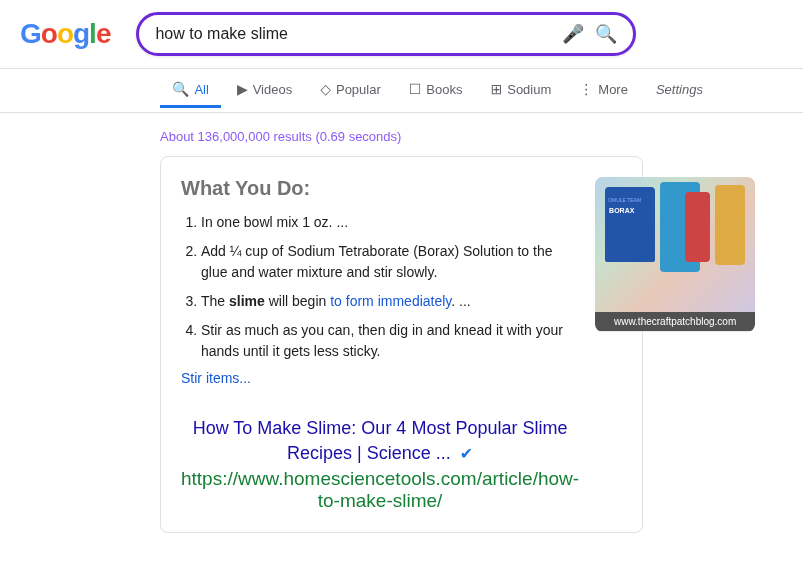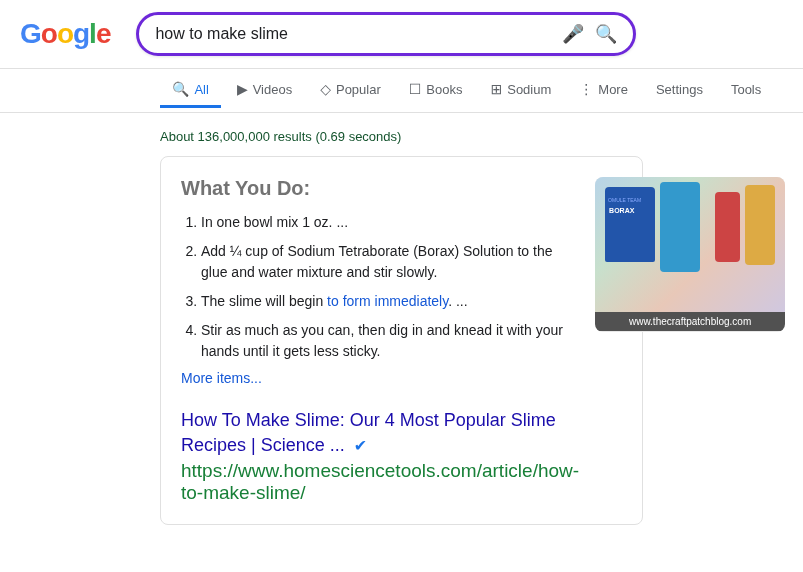--- a/index.html
+++ b/index.html
@@ -84,29 +84,29 @@
       border-bottom: 3px solid #1a73e8;
     }
     .nav-tab-icon {
       font-size: 14px;
     }
     .nav-settings {
       margin-left: auto;
       display: flex;
       gap: 4px;
     }
-    .nav-settings .nav-tab { color: #5f6368; }
+    .nav-settings .nav-tab { color: #5f6368; font-style: italic; }
 
     
     .results-area {
       padding: 8px 160px 16px;
     }
     .results-count {
       font-size: 13px;
-      color: #14532d;
+      color: #8b5cf6;
       padding: 8px 0 12px;
     }
 
     
     .featured-card {
       border: 1px solid #e0e0e0;
       border-radius: 8px;
       padding: 20px;
       max-width: 650px;
       display: flex;
@@ -125,33 +125,33 @@
       padding-left: 20px;
       margin-bottom: 0;
     }
     .featured-list li {
       margin-bottom: 8px;
       font-size: 14px;
       line-height: 1.5;
       color: #202124;
     }
     .featured-list li strong {
-      font-weight: normal;
+      font-weight: bold;
     }
     .featured-list li .highlight {
       color: #1558d6;
     }
     .more-items {
       color: #1558d6;
       font-size: 14px;
       cursor: pointer;
     }
 
     .featured-image {
-      width: 190px;
+      width: 160px;
       height: 155px;
       flex-shrink: 0;
       border-radius: 8px;
       overflow: hidden;
       position: relative;
       background: #e8e8e8;
     }
     .featured-image-inner {
       width: 100%;
       height: 135px;
@@ -219,21 +219,22 @@
     .image-caption {
       background: rgba(0,0,0,0.65);
       color: #fff;
       font-size: 10px;
       padding: 4px 6px;
       text-align: center;
     }
 
     
     .result-link-section {
-      margin-top: 22px;
+      margin-top: 30px;
+      text-align: center;
     }
     .result-link-title {
       font-size: 18px;
       color: #1a0dab;
       cursor: pointer;
       line-height: 1.4;
     }
     .verified-icon {
       color: #1a73e8;
       font-size: 16px;
@@ -288,39 +289,36 @@
     <span>Sodium</span>
   </a>
   <a class="nav-tab">
     <span class="nav-tab-icon">⋮</span>
     <span>More</span>
   </a>
   <div class="nav-settings">
     <a class="nav-tab">
       <span>Settings</span>
     </a>
-    <a class="nav-tab">
-      <span>Tools</span>
-    </a>
   </div>
 </div>
 
 <div class="results-area">
   <div class="results-count">About 136,000,000 results (0.69 seconds)</div>
 
   <div class="featured-card">
     <div class="featured-content">
       <div class="featured-title">What You Do:</div>
       <ol class="featured-list">
         <li>In one bowl mix 1 oz. ...</li>
         <li>Add ¼ cup of Sodium Tetraborate (Borax) Solution to the glue and water mixture and stir slowly.</li>
         <li>The <strong>slime</strong> will begin <span class="highlight">to form immediately</span>. ...</li>
         <li>Stir as much as you can, then dig in and knead it with your hands until it gets less sticky.</li>
       </ol>
-      <a class="more-items">More items...</a>
+      <a class="more-items">Stir items...</a>
 
       
       <div class="result-link-section">
         <div class="result-link-title">
           <span>How To Make Slime: Our 4 Most Popular Slime Recipes | Science ...</span>
           <span class="verified-icon">✔</span>
         </div>
         <div class="result-url">https://www.homesciencetools.com/article/how-to-make-slime/</div>
       </div>
 

